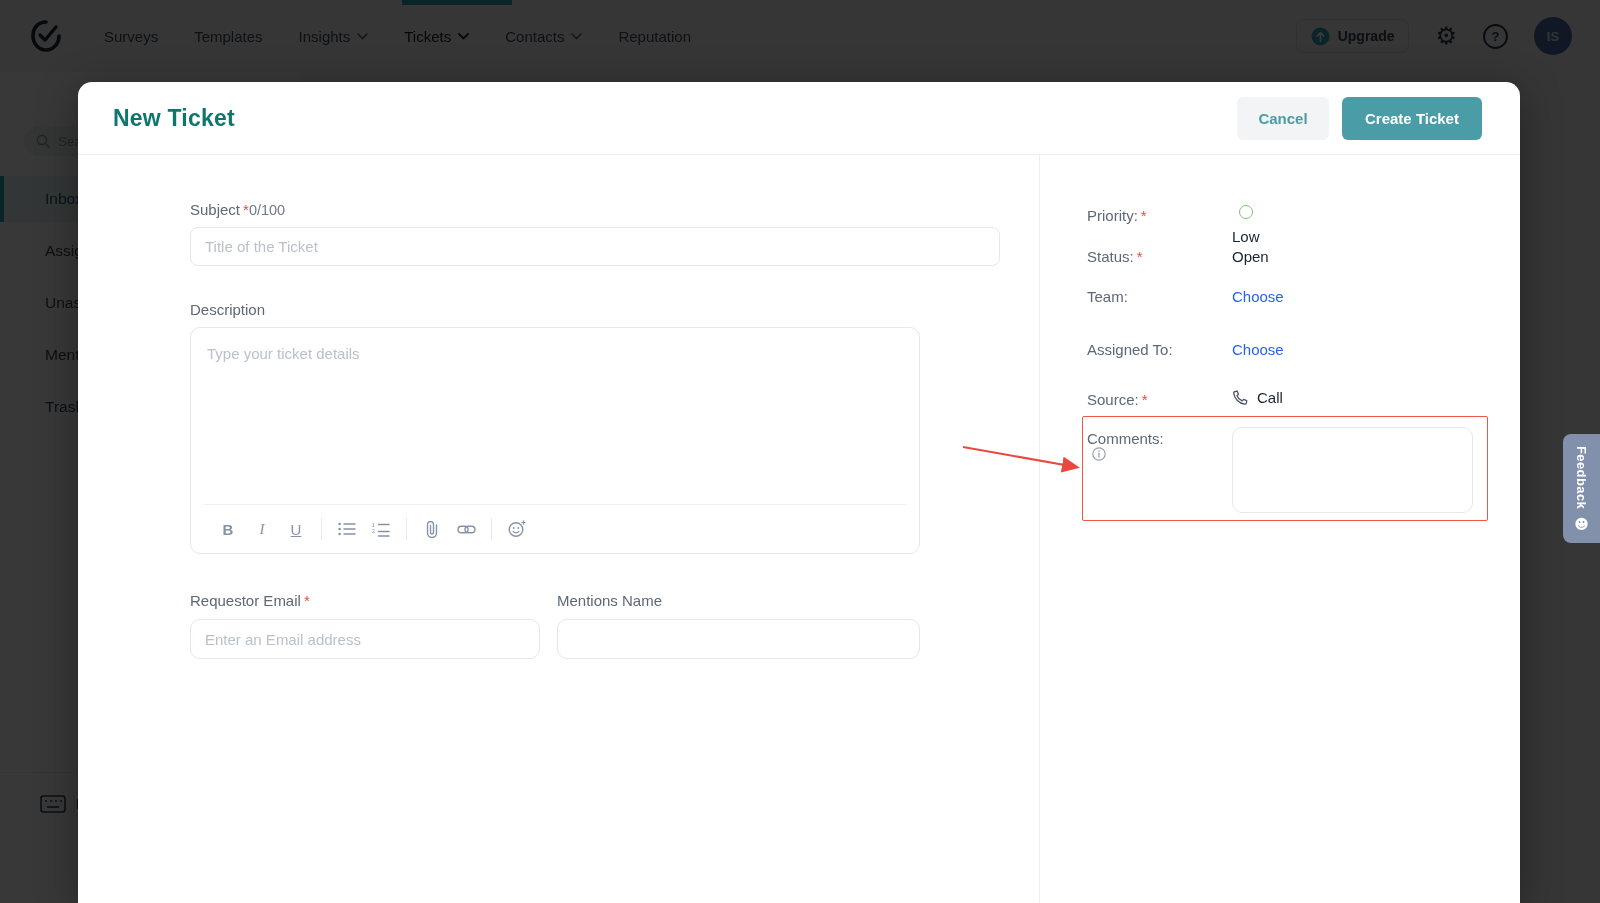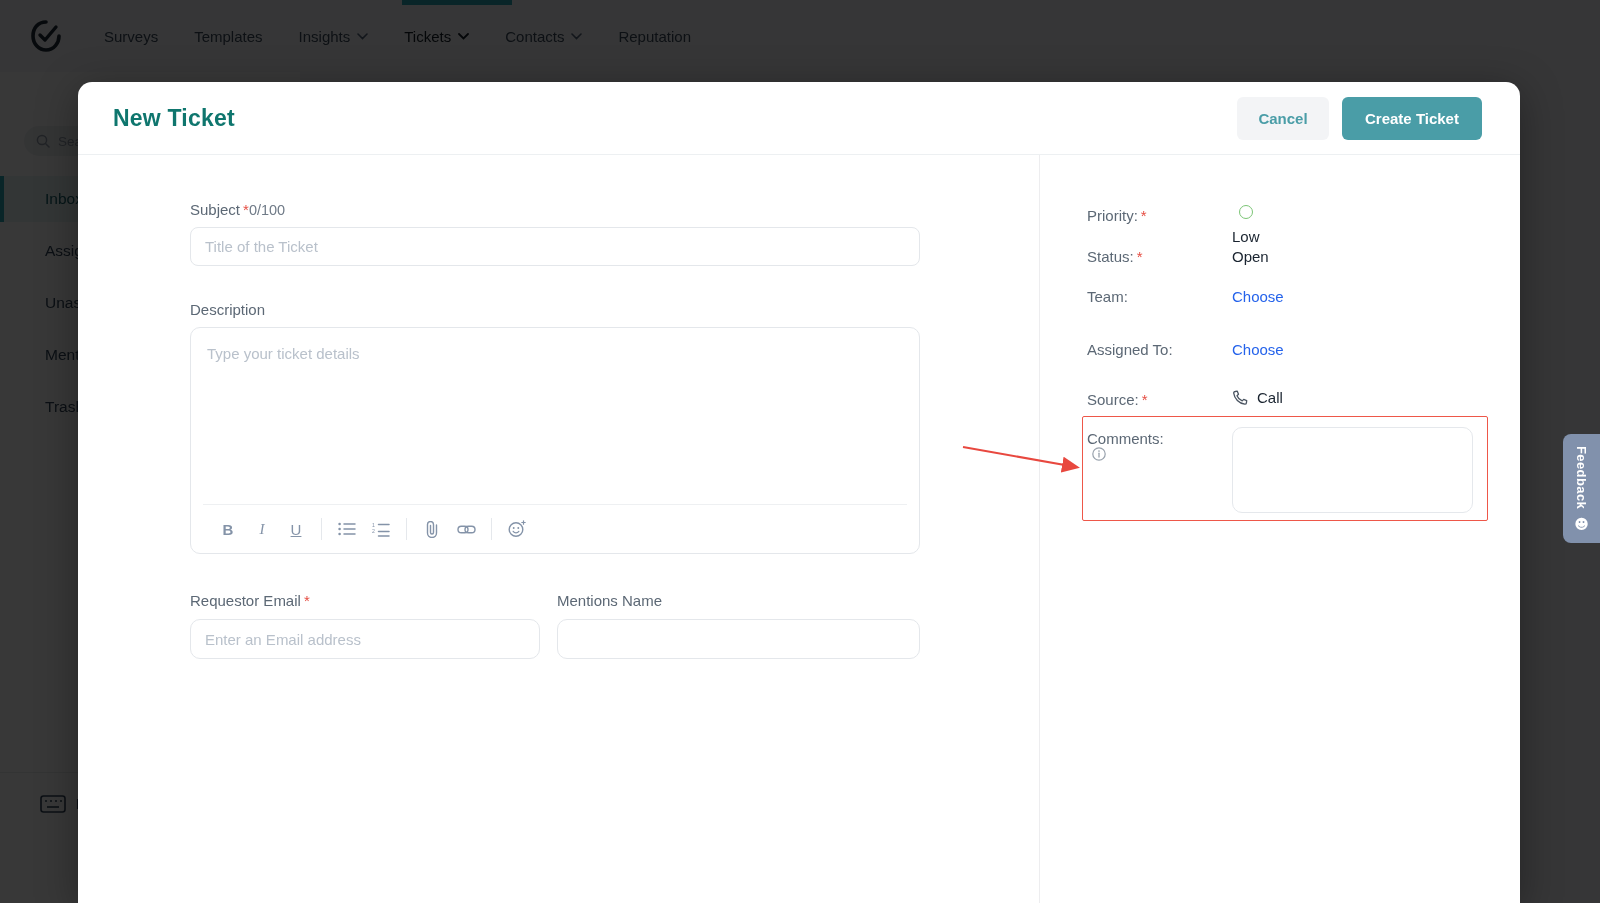--- a/index.html
+++ b/index.html
@@ -58,21 +58,21 @@
 
   
   .form-pane { position:absolute; left:112px; top:0; width:730px; height:100%; }
   .field-label { font-size:15px; color:#5c6875; }
   .star { color:#e54d42; margin-left:3px; }
   .subject-row { position:absolute; top:46px; left:0; right:0; display:flex; justify-content:flex-start; align-items:baseline; }
   .char-counter { font-size:14.5px; color:#6f7a87; }
   .text-input { border:1px solid #e4e7eb; border-radius:8px; font-family:inherit; font-size:15px;
                 color:#1a2430; padding:0 14px; outline:none; background:#fff; }
   .text-input::placeholder { color:#b9c1cb; }
-  .subject-input { position:absolute; top:72px; left:0; width:730px; height:39px; }
+  .subject-input { position:absolute; top:72px; left:0; width:810px; height:39px; }
   .desc-label { position:absolute; top:146px; left:0; }
   .desc-box { position:absolute; top:172px; left:0; width:730px; height:227px;
               border:1px solid #e4e7eb; border-radius:10px; }
   .desc-placeholder { position:absolute; top:17px; left:16px; font-size:15px; color:#b9c1cb; }
   .desc-toolbar { position:absolute; left:12px; right:12px; bottom:0; height:49px;
                   border-top:1px solid #eef0f2; display:flex; align-items:center; padding-left:8px; }
   .tb-btn { width:34px; height:30px; display:flex; align-items:center; justify-content:center;
             color:#8493a8; cursor:pointer; border-radius:4px; }
   .tb-bold { font-size:15px; font-weight:700; }
   .tb-italic { font-size:15px; font-style:italic; font-family:"Liberation Serif", serif; }
@@ -143,20 +143,34 @@
         <span>Contacts</span>
         <svg class="chev" viewBox="0 0 11 7">
             <polyline points="1,1 5.5,5.5 10,1" fill="none" stroke="#55657a" stroke-width="1.6" stroke-linecap="round"></polyline>
           </svg>
       </div>
       <div class="nav-item">
         <span>Reputation</span>
       </div>
     </div>
     <div class="nav-spacer"></div>
+    <div class="nav-right">
+      <button class="upgrade-btn">
+        <svg width="19" height="19" viewBox="0 0 19 19">
+          <circle cx="9.5" cy="9.5" r="9" fill="#2aa7b8"></circle>
+          <path d="M9.5 14 V6 M6.3 9 L9.5 5.6 L12.7 9" fill="none" stroke="#ffffff" stroke-width="1.8" stroke-linecap="round" stroke-linejoin="round"></path>
+        </svg>
+        <span>Upgrade</span>
+      </button>
+      <div class="gear">⚙</div>
+      <div class="help-icon">?</div>
+      <div class="avatar">
+        <span>IS</span>
+      </div>
+    </div>
   </div>
 
   <div class="sidebar">
     <div class="search-pill">
       <svg width="14" height="14" viewBox="0 0 14 14">
         <circle cx="6" cy="6" r="4.6" fill="none" stroke="#95a0ac" stroke-width="1.5"></circle>
         <line x1="9.5" y1="9.5" x2="13" y2="13" stroke="#95a0ac" stroke-width="1.5" stroke-linecap="round"></line>
       </svg>
       <span>Search</span>
     </div>

